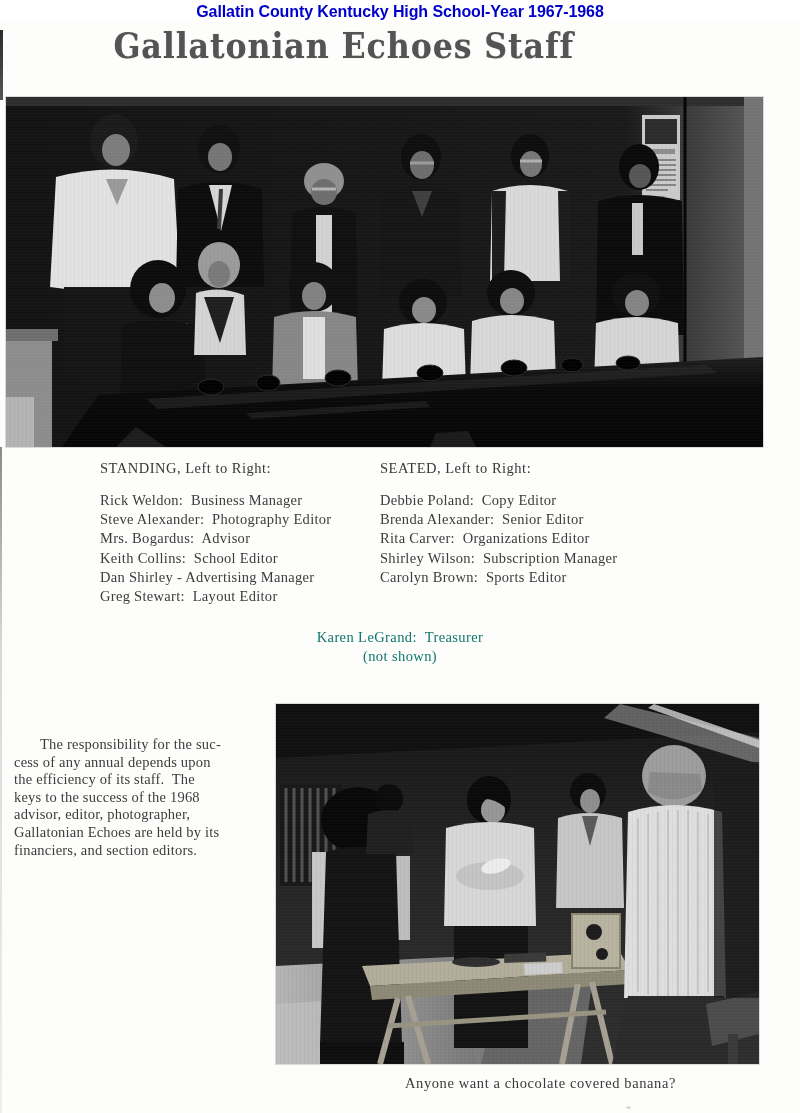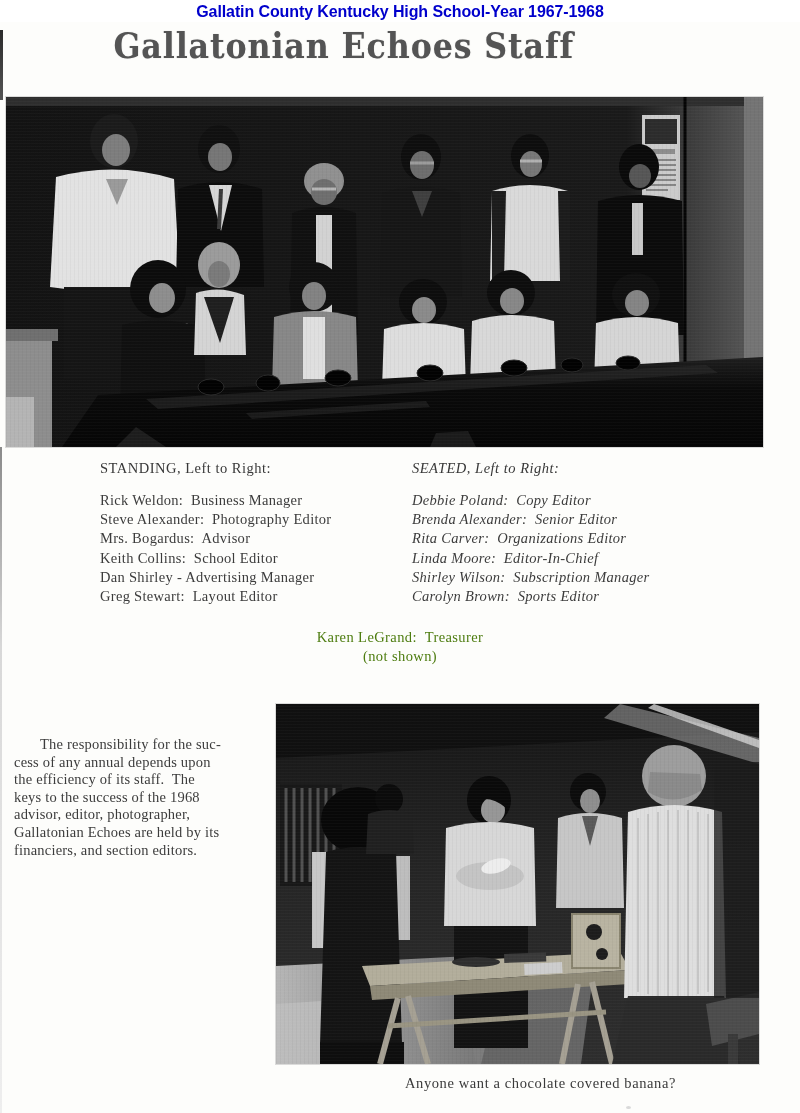--- a/index.html
+++ b/index.html
@@ -39,32 +39,32 @@
   .photo1 { left:6px;  top:97px;  width:757px; height:350px; }
   .photo2 { left:276px; top:704px; width:483px; height:360px; }
   .photo svg { display:block; width:100%; height:100%; }
   .grain {
     position:absolute; inset:0; pointer-events:none;
     background:repeating-linear-gradient(0deg, rgba(255,255,255,.025) 0 1px, transparent 1px 3px),
                repeating-linear-gradient(90deg, rgba(0,0,0,.03) 0 1px, transparent 1px 4px);
   }
   .list-col { position:absolute; color:#3a3a3a; }
   .col-standing { left:100px; top:460px; }
-  .col-seated   { left:412px; top:460px;font-style:italic; }
+  .col-seated   { left:380px; top:460px; }
   .list-heading {
     font-size:14.5px; letter-spacing:.5px; white-space:pre; color:#383838;
   }
   .list-lines { margin-top:14px; }
   .staff-line {
     font-size:14.5px; line-height:19.2px; letter-spacing:.3px;
     white-space:pre; color:#3c3c3c;
   }
   .treasurer {
     position:absolute; left:0; top:628px; width:800px; text-align:center;
-    font-size:14.5px; line-height:19px; letter-spacing:.4px; color:#4d7c0f;
+    font-size:14.5px; line-height:19px; letter-spacing:.4px; color:#0f766e;
   }
   .treasurer div { white-space:pre; }
   .intro {
     position:absolute; left:14px; top:736px; width:250px;
     font-size:14.5px; line-height:17.6px; letter-spacing:.2px; color:#3c3c3c;
   }
   .intro .para-line { white-space:pre; }
   .intro .para-line:first-child { text-indent:26px; }
   .caption {
     position:absolute; left:405px; top:1075px;
@@ -242,21 +242,20 @@
     <div class="staff-line">Greg Stewart:  Layout Editor</div>
   </div>
 </div>
 
 <div class="list-col col-seated">
   <div class="list-heading">SEATED, Left to Right:</div>
   <div class="list-lines">
     <div class="staff-line">Debbie Poland:  Copy Editor</div>
     <div class="staff-line">Brenda Alexander:  Senior Editor</div>
     <div class="staff-line">Rita Carver:  Organizations Editor</div>
-    <div class="staff-line">Linda Moore:  Editor-In-Chief</div>
     <div class="staff-line">Shirley Wilson:  Subscription Manager</div>
     <div class="staff-line">Carolyn Brown:  Sports Editor</div>
   </div>
 </div>
 
 <div class="treasurer">
   <div>Karen LeGrand:  Treasurer</div>
   <div>(not shown)</div>
 </div>
 

